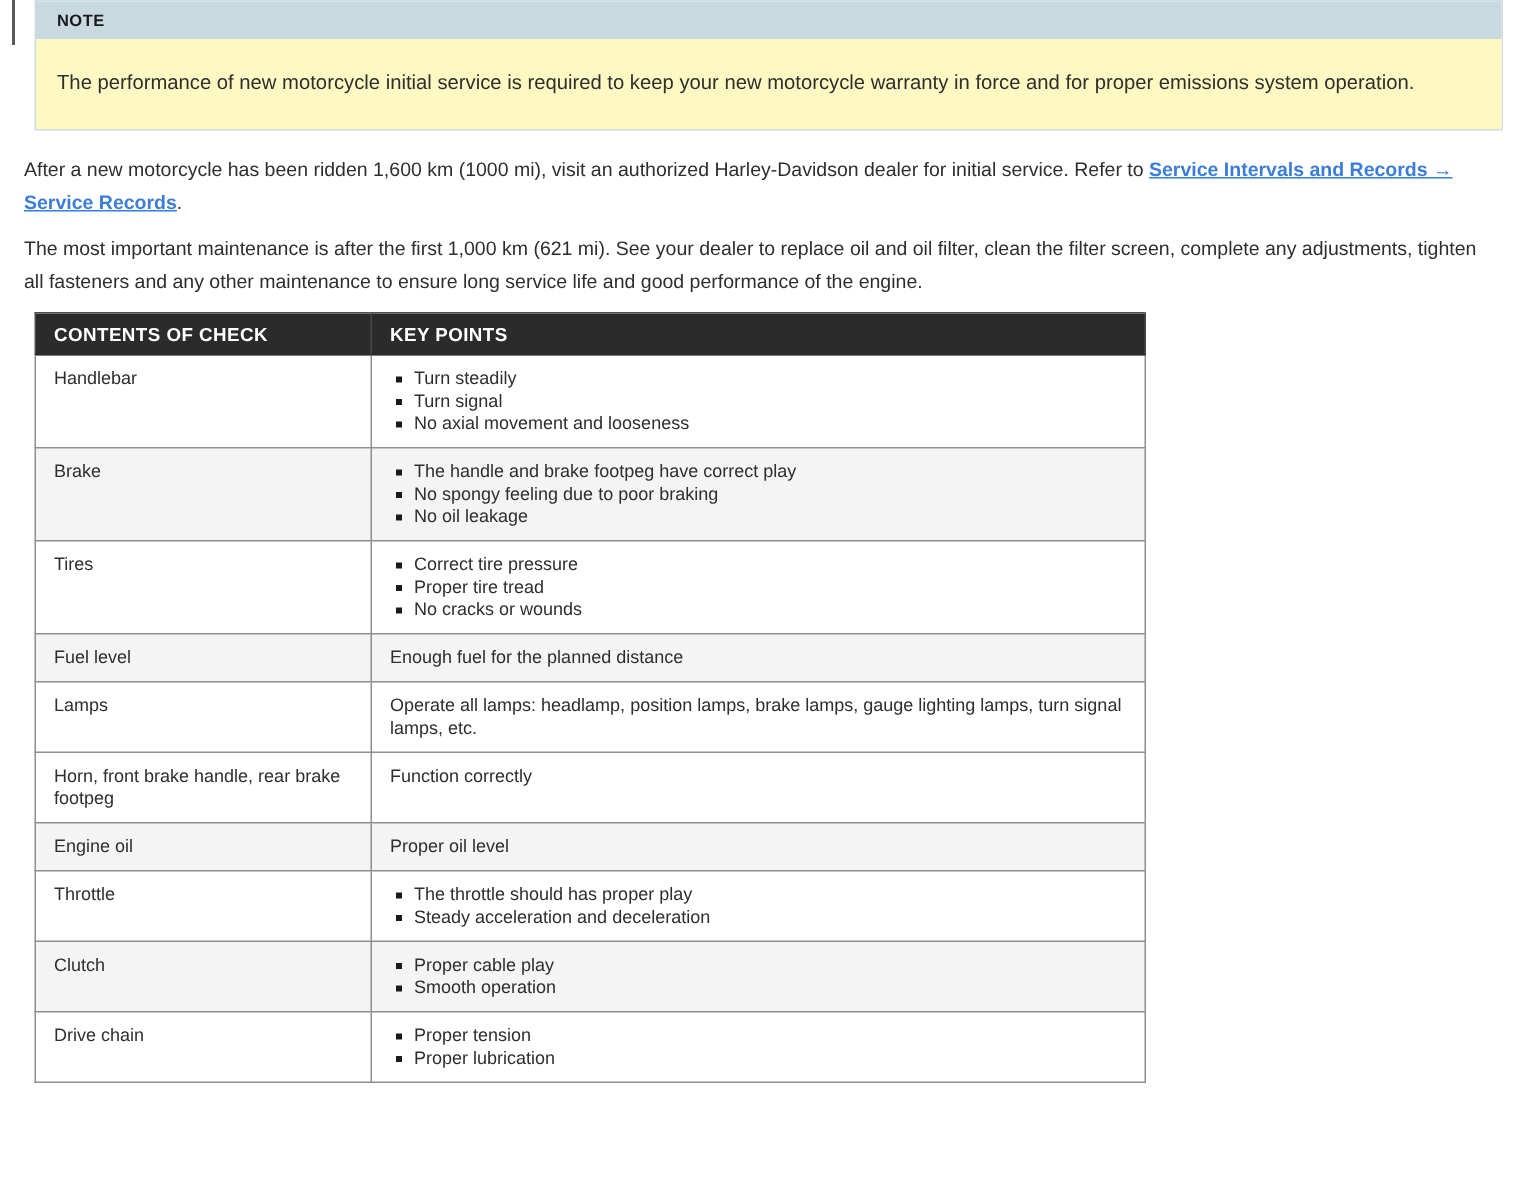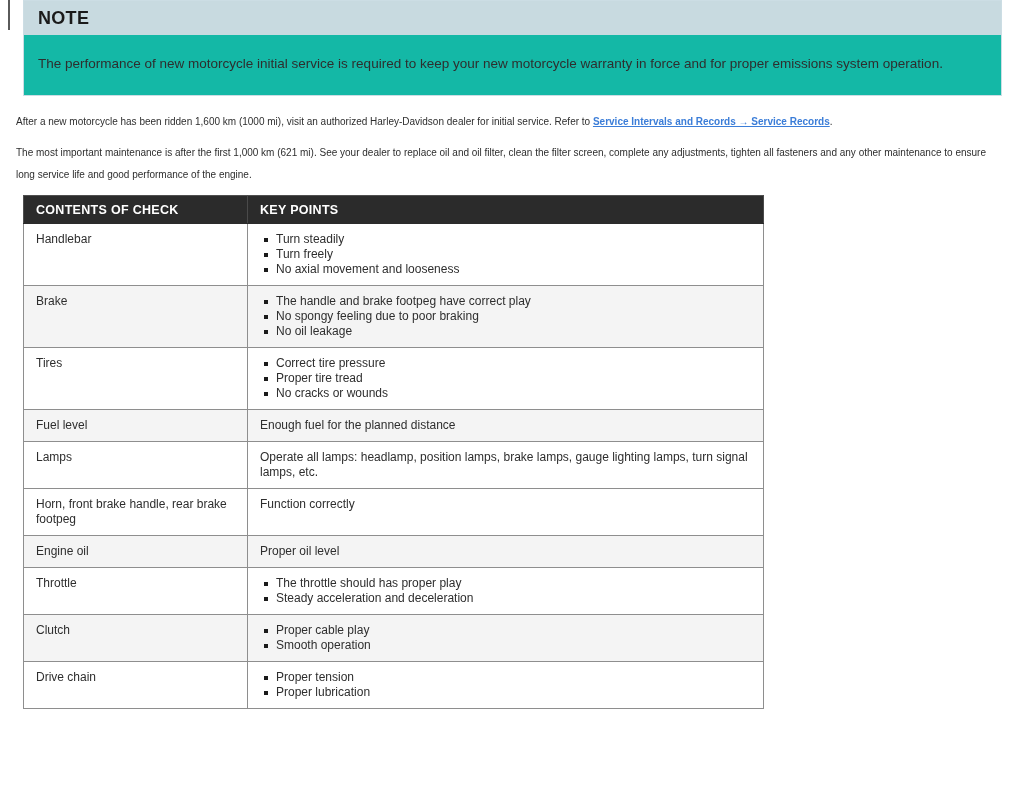--- a/index.html
+++ b/index.html
@@ -20,35 +20,35 @@
 
   
   .note-box {
     margin-left: 23px; width: 979px;
     border: 1px solid #ccdde4;
   }
   .note-header {
     background: #c8dae0;
     color: #1a1a1a;
     font-weight: bold;
-    font-size: 18px;
+    font-size: 11px;
     letter-spacing: 0.3px;
     padding: 7px 14px 6px;
   }
   .note-body {
-    background: #14b8a6;
+    background: #fef9c3;
     font-size: 13.5px;
     line-height: 20px;
     padding: 19px 14px 21px;
   }
 
   
   .content { padding: 15px 0 0 16px; width: 995px; }
   .content p {
-    font-size: 10px;
+    font-size: 13px;
     line-height: 22px;
     margin: 0 0 9px;
     width: 978px;
   }
   .content p.last-para { margin-bottom: 14px; }
   a.doc-link {
     color: #3b7dd8;
     font-weight: bold;
     text-decoration: underline;
     cursor: pointer;
@@ -132,21 +132,21 @@
           <th>CONTENTS OF CHECK</th>
           <th>KEY POINTS</th>
         </tr>
       </thead>
       <tbody id="table-body">
           <tr>
             <td>Handlebar</td>
             <td>
               <ul class="points">
                 <li>Turn steadily</li>
-                <li>Turn freely</li>
+                <li>Turn signal</li>
                 <li>No axial movement and looseness</li>
               </ul>
             </td>
           </tr>
           <tr class="zebra">
             <td>Brake</td>
             <td>
               <ul class="points">
                 <li>The handle and brake footpeg have correct play</li>
                 <li>No spongy feeling due to poor braking</li>

